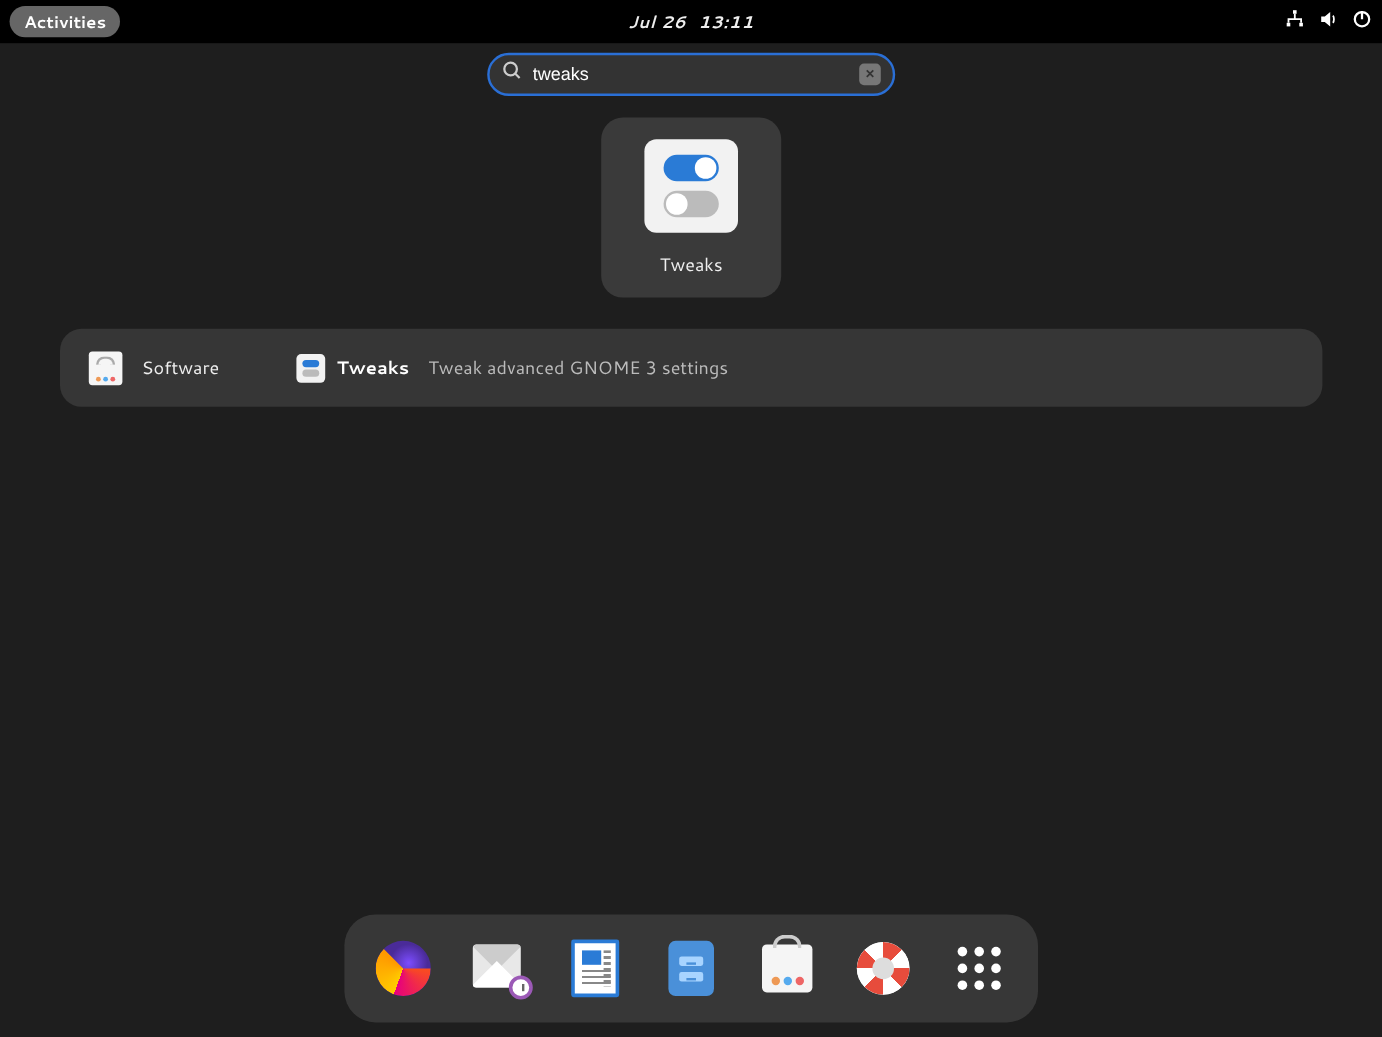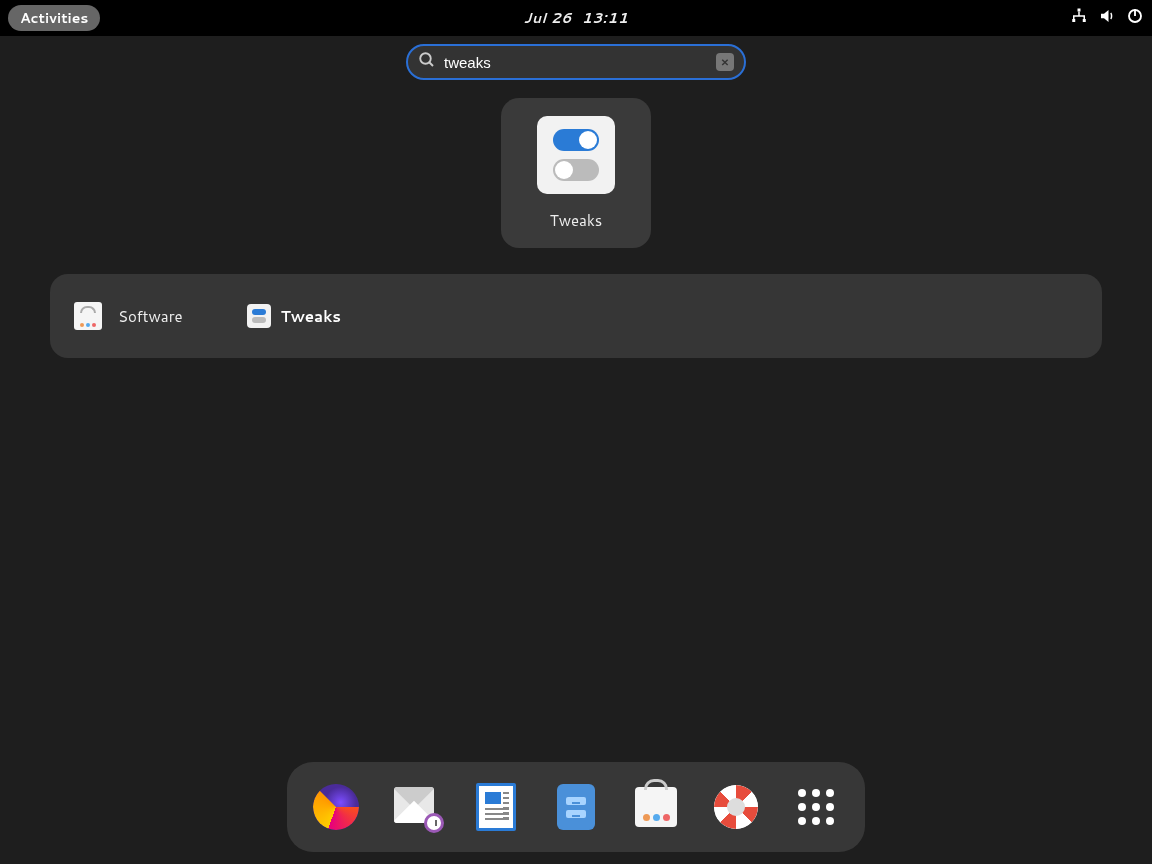--- a/index.html
+++ b/index.html
@@ -139,21 +139,21 @@
 }
 
 
 .provider-row {
   position: absolute;
   top: 274px;
   left: 50px;
   right: 50px;
   background: #363636;
   border-radius: 18px;
-  height: 84px;
+  height: 65px;
   display: flex;
   align-items: center;
   padding: 16px 24px;
   gap: 16px;
 }
 .provider-row .sw-icon {
   width: 28px; height: 28px;
   background: #f5f5f5;
   border-radius: 3px;
   position: relative;
@@ -481,20 +481,21 @@
         <span></span>
       </div>
   </div>
   <div class="provider-title">Software</div>
   <div class="result-item">
     <div class="mini-tweaks">
       <div class="mini-switch on"></div>
       <div class="mini-switch off"></div>
     </div>
     <span class="result-name">Tweaks</span>
+    <span class="result-desc">Tweak advanced GNOME 3 settings</span>
   </div>
 </div>
 
 <div class="dash">
   <div class="dash-item">
     <div class="ff-icon"></div>
   </div>
   <div class="dash-item">
     <div class="mail-icon">
       <div class="mail-env"></div>

